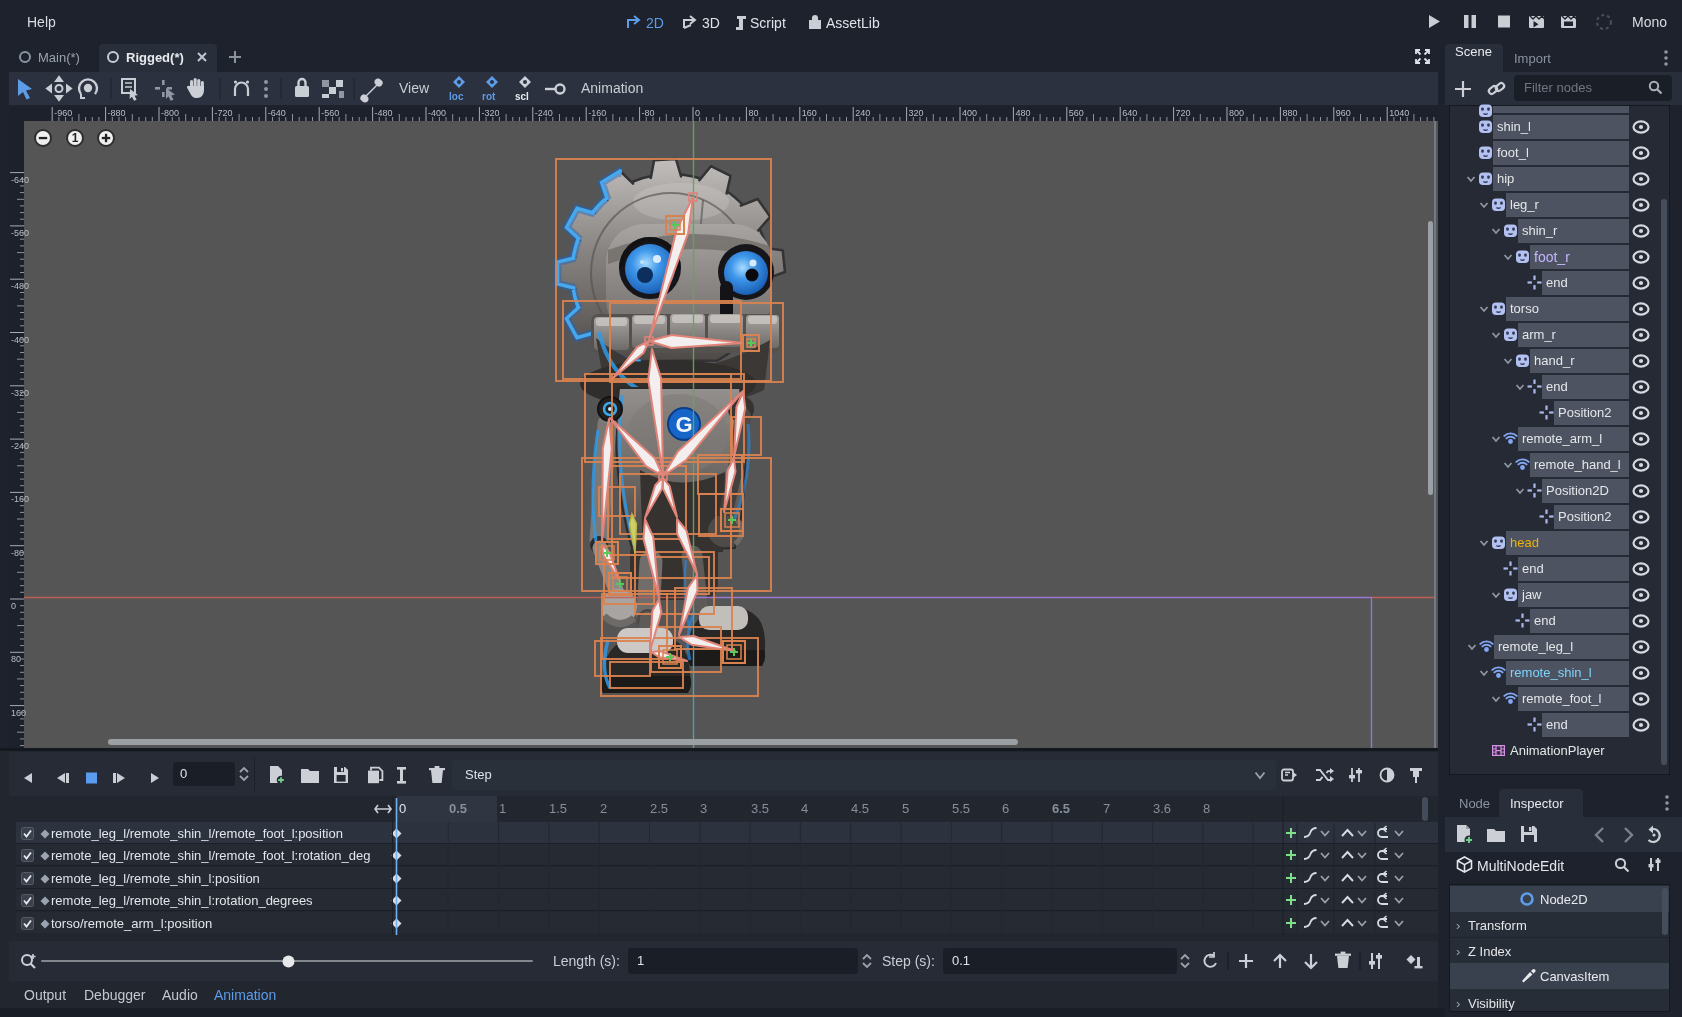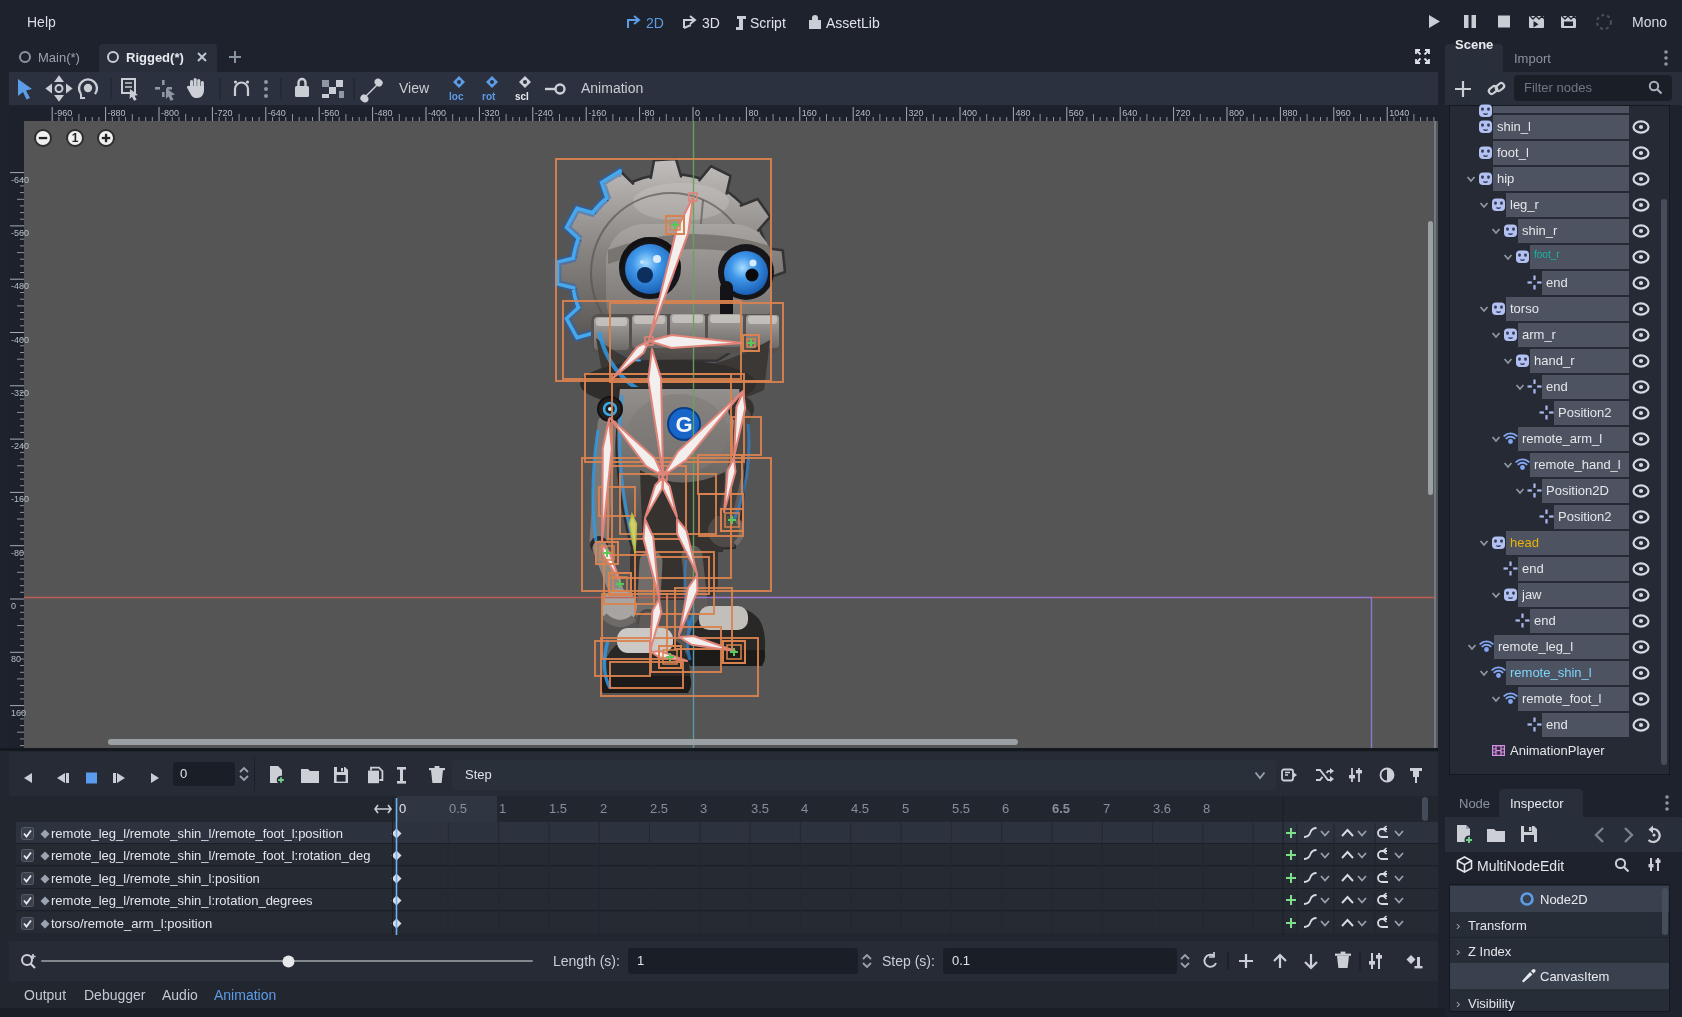--- a/index.html
+++ b/index.html
@@ -670,21 +670,21 @@
     <line x1="11" y1="591.3" x2="15" y2="591.3" stroke="#8d939c" stroke-width="1"></line>
     <line x1="11" y1="597.9" x2="15" y2="597.9" stroke="#8d939c" stroke-width="1"></line>
     <line x1="11" y1="604.6" x2="15" y2="604.6" stroke="#8d939c" stroke-width="1"></line>
     <line x1="8" y1="611.2" x2="15" y2="611.2" stroke="#8d939c" stroke-width="1"></line>
     <line x1="11" y1="617.9" x2="15" y2="617.9" stroke="#8d939c" stroke-width="1"></line>
     <line x1="11" y1="624.6" x2="15" y2="624.6" stroke="#8d939c" stroke-width="1"></line>
   </svg>
 <div class="ab" style="left:1438px;top:44px;width:7px;height:973px;background:#1d222c"></div>
 <div class="ab" style="left:1445px;top:44px;width:237px;height:973px;background:#1d222c"></div>
 <div class="ab" style="left:1445px;top:44px;width:58px;height:28px;background:#282e3a;border-radius:4px 4px 0 0"></div>
-<div class="ab" style="left:1455px;top:37px;font-size:13px;color:#e8eaee;font-weight:700;white-space:nowrap;">Scene</div>
+<div class="ab" style="left:1455px;top:44px;font-size:13px;color:#e8eaee;font-weight:400;white-space:nowrap;">Scene</div>
 <div class="ab" style="left:1514px;top:51px;font-size:13px;color:#8a93a0;font-weight:400;white-space:nowrap;">Import</div>
 <svg class="ab" style="left:1662px;top:49px" width="8" height="18">
     <g fill="#8f97a3">
       <circle cx="4" cy="3" r="1.8"></circle>
       <circle cx="4" cy="9" r="1.8"></circle>
       <circle cx="4" cy="15" r="1.8"></circle>
     </g>
   </svg>
 <div class="ab" style="left:1445px;top:72px;width:237px;height:33px;background:#282e3a"></div>
 <svg class="ab" style="left:1455px;top:80px" width="56" height="18" viewBox="0 0 56 18">
@@ -780,21 +780,21 @@
 <div class="ab" style="left:1530px;top:245px;width:99px;height:24px;background:#4d5360"></div>
 <svg class="ab" style="left:1503px;top:252px" width="10" height="10">
     <path d="M1.5 3 L5 7 L8.5 3" fill="none" stroke="#8f97a3" stroke-width="1.8"></path>
   </svg>
 <svg class="ab" style="left:1515px;top:249px" width="15" height="15" viewBox="0 0 15 15">
     <rect x="1" y="1.5" width="13" height="12.5" rx="4" fill="#b3c1f2"></rect>
     <rect x="3.2" y="4.4" width="2.6" height="3.4" rx="1.2" fill="#343b52"></rect>
     <rect x="9.2" y="4.4" width="2.6" height="3.4" rx="1.2" fill="#343b52"></rect>
     <path d="M5.4 10.4 q2.1 1.9 4.2 0" fill="none" stroke="#343b52" stroke-width="1.4"></path>
   </svg>
-<div class="ab" style="left:1534px;top:249px;width:94px;font-size:10px;color:#14b8a6;white-space:nowrap;overflow:hidden">foot_r</div>
+<div class="ab" style="left:1534px;top:249px;width:94px;font-size:14px;color:#c4b5fd;white-space:nowrap;overflow:hidden">foot_r</div>
 <svg class="ab" style="left:1632px;top:250px" width="18" height="14" viewBox="0 0 18 14">
     <ellipse cx="9" cy="7" rx="7.5" ry="5.6" fill="none" stroke="#d5d9e0" stroke-width="2.2"></ellipse>
     <circle cx="9" cy="7" r="2.1" fill="#d5d9e0"></circle>
   </svg>
 <div class="ab" style="left:1542px;top:271px;width:87px;height:24px;background:#4d5360"></div>
 <svg class="ab" style="left:1527px;top:275px" width="15" height="15" viewBox="0 0 15 15">
     <g fill="#aab8ee">
       <rect x="6.4" y="0.5" width="2.2" height="4.4"></rect>
       <rect x="6.4" y="10.1" width="2.2" height="4.4"></rect>
       <rect x="0.5" y="6.4" width="4.4" height="2.2"></rect>
@@ -1220,21 +1220,21 @@
       <rect x="133" y="5" width="6" height="6"></rect>
       <rect x="135" y="11" width="2" height="6"></rect>
     </g>
 </svg>
 <div class="ab" style="left:16px;top:796px;width:1422px;height:26px;background:#21262f"></div>
 <div class="ab" style="left:397px;top:796px;width:100px;height:26px;background:#2f3642"></div>
 <svg class="ab" style="left:374px;top:803px" width="18" height="12">
     <path d="M4 2 L1 6 L4 10 M14 2 L17 6 L14 10 M1 6 H17" fill="none" stroke="#c9cdd4" stroke-width="1.7"></path>
   </svg>
 <div class="ab" style="left:399px;top:801px;font-size:13px;color:#e2e5ea;font-weight:400;white-space:nowrap;">0</div>
-<div class="ab" style="left:449px;top:801px;font-size:13px;color:#878f9b;font-weight:400;white-space:nowrap;">0.5</div>
+<div class="ab" style="left:449px;top:801px;font-size:13px;color:#878f9b;font-weight:700;white-space:nowrap;">0.5</div>
 <div class="ab" style="left:499px;top:801px;font-size:13px;color:#878f9b;font-weight:400;white-space:nowrap;">1</div>
 <div class="ab" style="left:549px;top:801px;font-size:13px;color:#878f9b;font-weight:400;white-space:nowrap;">1.5</div>
 <div class="ab" style="left:600px;top:801px;font-size:13px;color:#878f9b;font-weight:400;white-space:nowrap;">2</div>
 <div class="ab" style="left:650px;top:801px;font-size:13px;color:#878f9b;font-weight:400;white-space:nowrap;">2.5</div>
 <div class="ab" style="left:700px;top:801px;font-size:13px;color:#878f9b;font-weight:400;white-space:nowrap;">3</div>
 <div class="ab" style="left:751px;top:801px;font-size:13px;color:#878f9b;font-weight:400;white-space:nowrap;">3.5</div>
 <div class="ab" style="left:801px;top:801px;font-size:13px;color:#878f9b;font-weight:400;white-space:nowrap;">4</div>
 <div class="ab" style="left:851px;top:801px;font-size:13px;color:#878f9b;font-weight:400;white-space:nowrap;">4.5</div>
 <div class="ab" style="left:902px;top:801px;font-size:13px;color:#878f9b;font-weight:400;white-space:nowrap;">5</div>
 <div class="ab" style="left:952px;top:801px;font-size:13px;color:#878f9b;font-weight:400;white-space:nowrap;">5.5</div>

